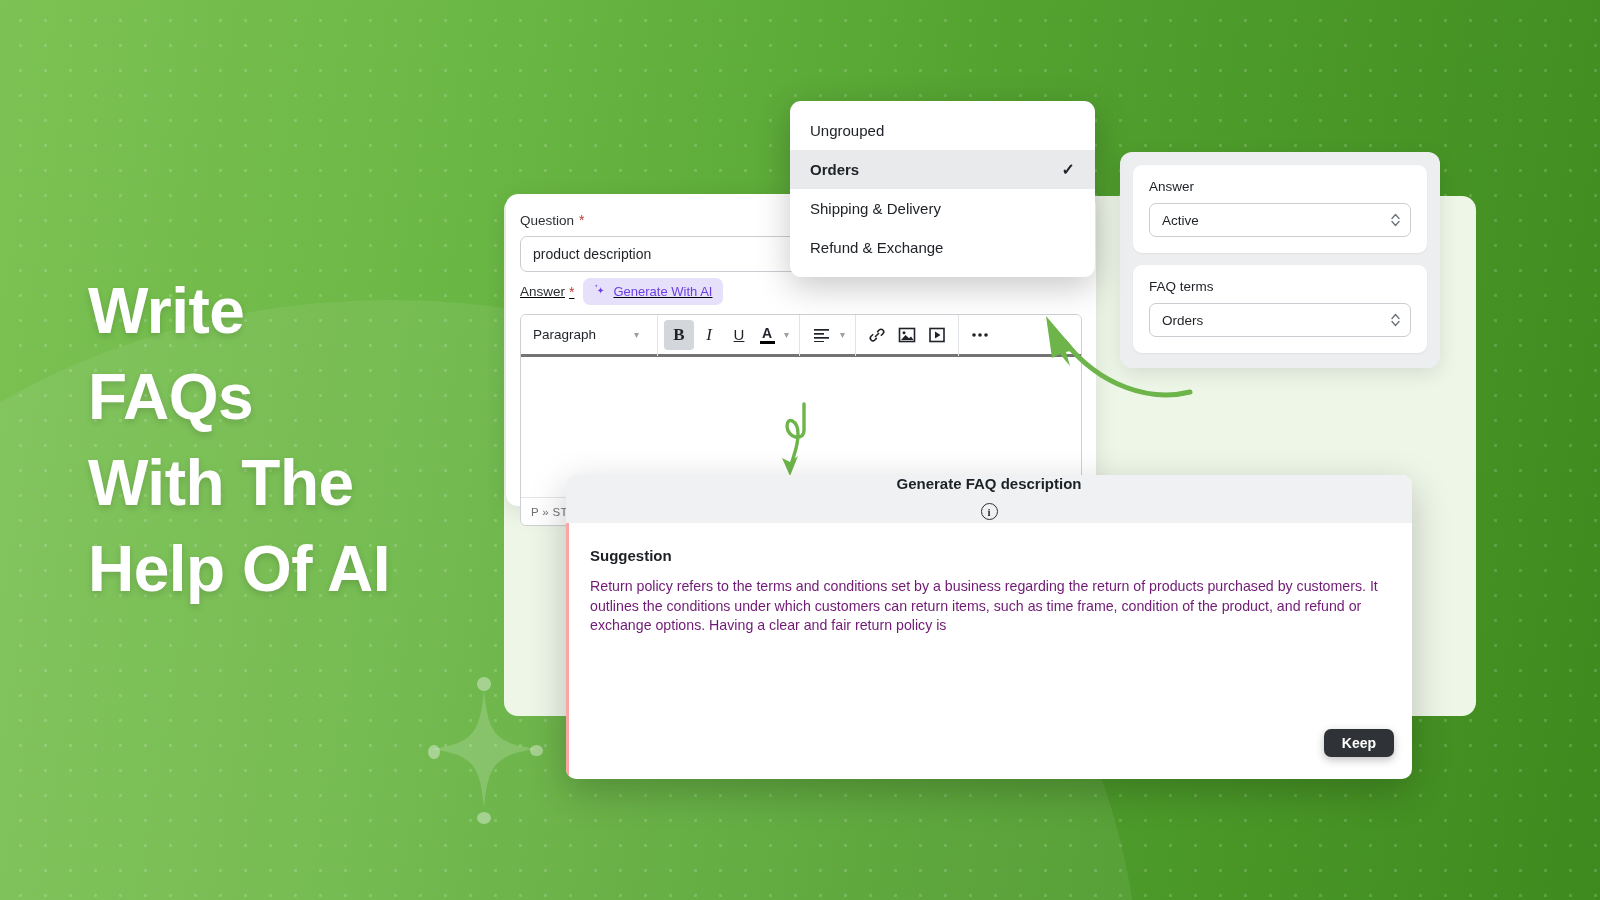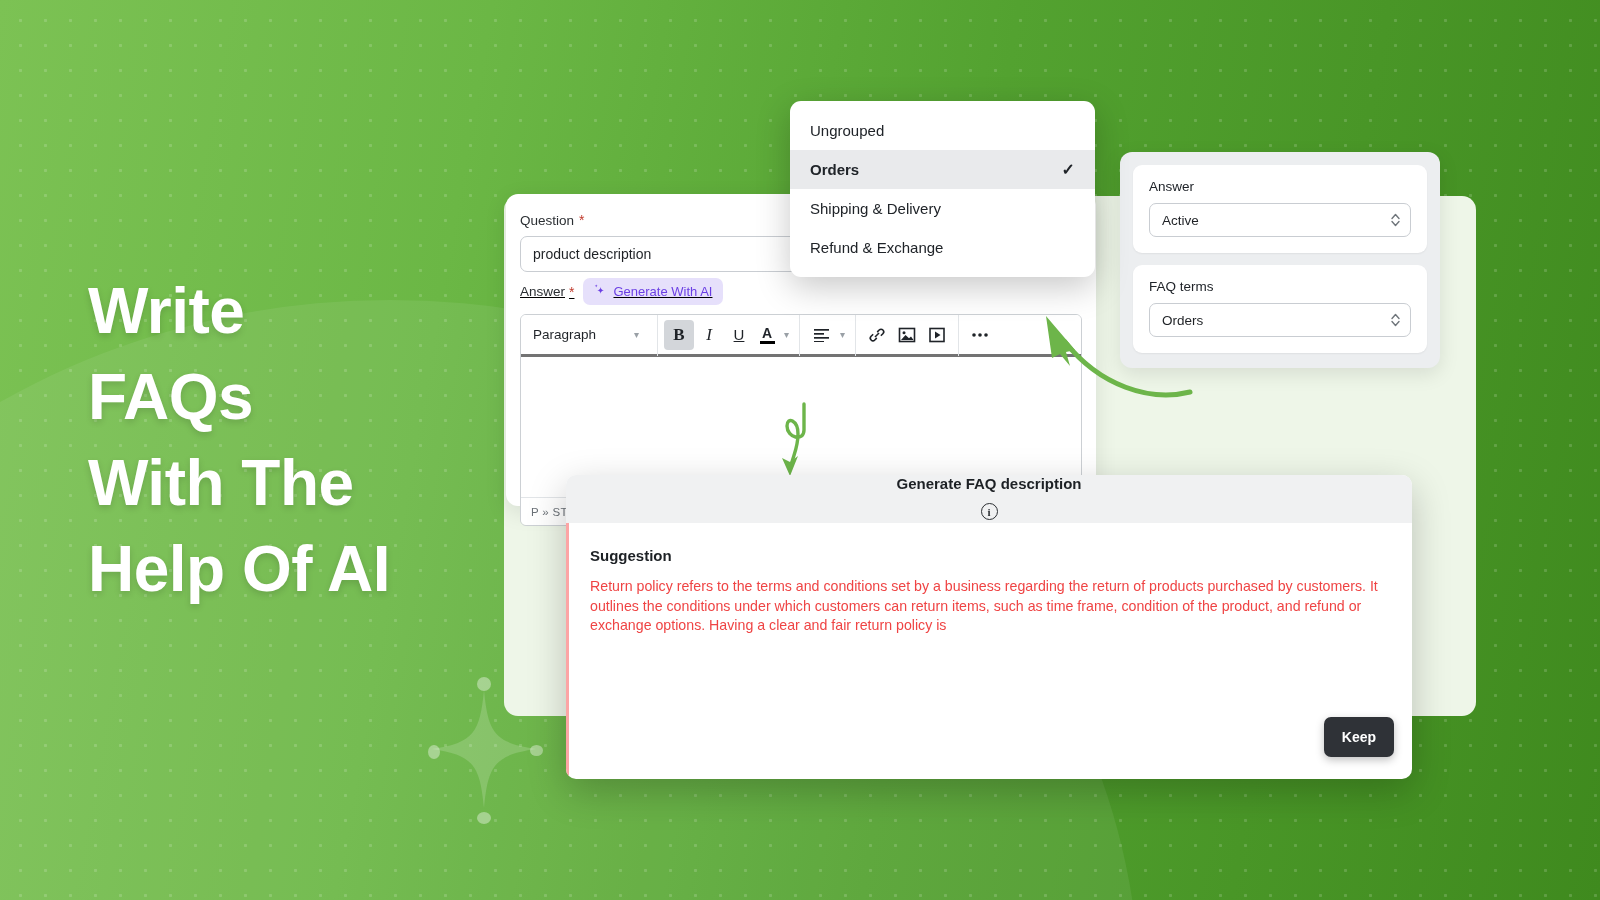--- a/index.html
+++ b/index.html
@@ -248,31 +248,31 @@
     height: 38px;
     border: 1px solid #c9cdd2;
     border-radius: 8px;
     display: flex; align-items: center; justify-content: center;
     font-size: 14px; font-weight: bold; color: #1d2125;
     background: #fff;
   }
   .suggestion-text {
     font-size: 14.2px;
     line-height: 19.5px;
-    color: #ef4444;
+    color: #701a75;
     max-height: 118px;
     overflow: hidden;
   }
   .keep-btn {
     position: absolute;
     right: 18px; bottom: 22px;
     background: #2f3237;
     color: #fff;
     font-size: 14px; font-weight: bold;
-    padding: 12px 18px;
+    padding: 6px 18px;
     border-radius: 7px;
     box-shadow: 0 3px 8px rgba(0,0,0,0.25);
   }
 
   
   .arrow-svg { position: absolute; pointer-events: none; }
 </style>
 </head>
 <body>
 

